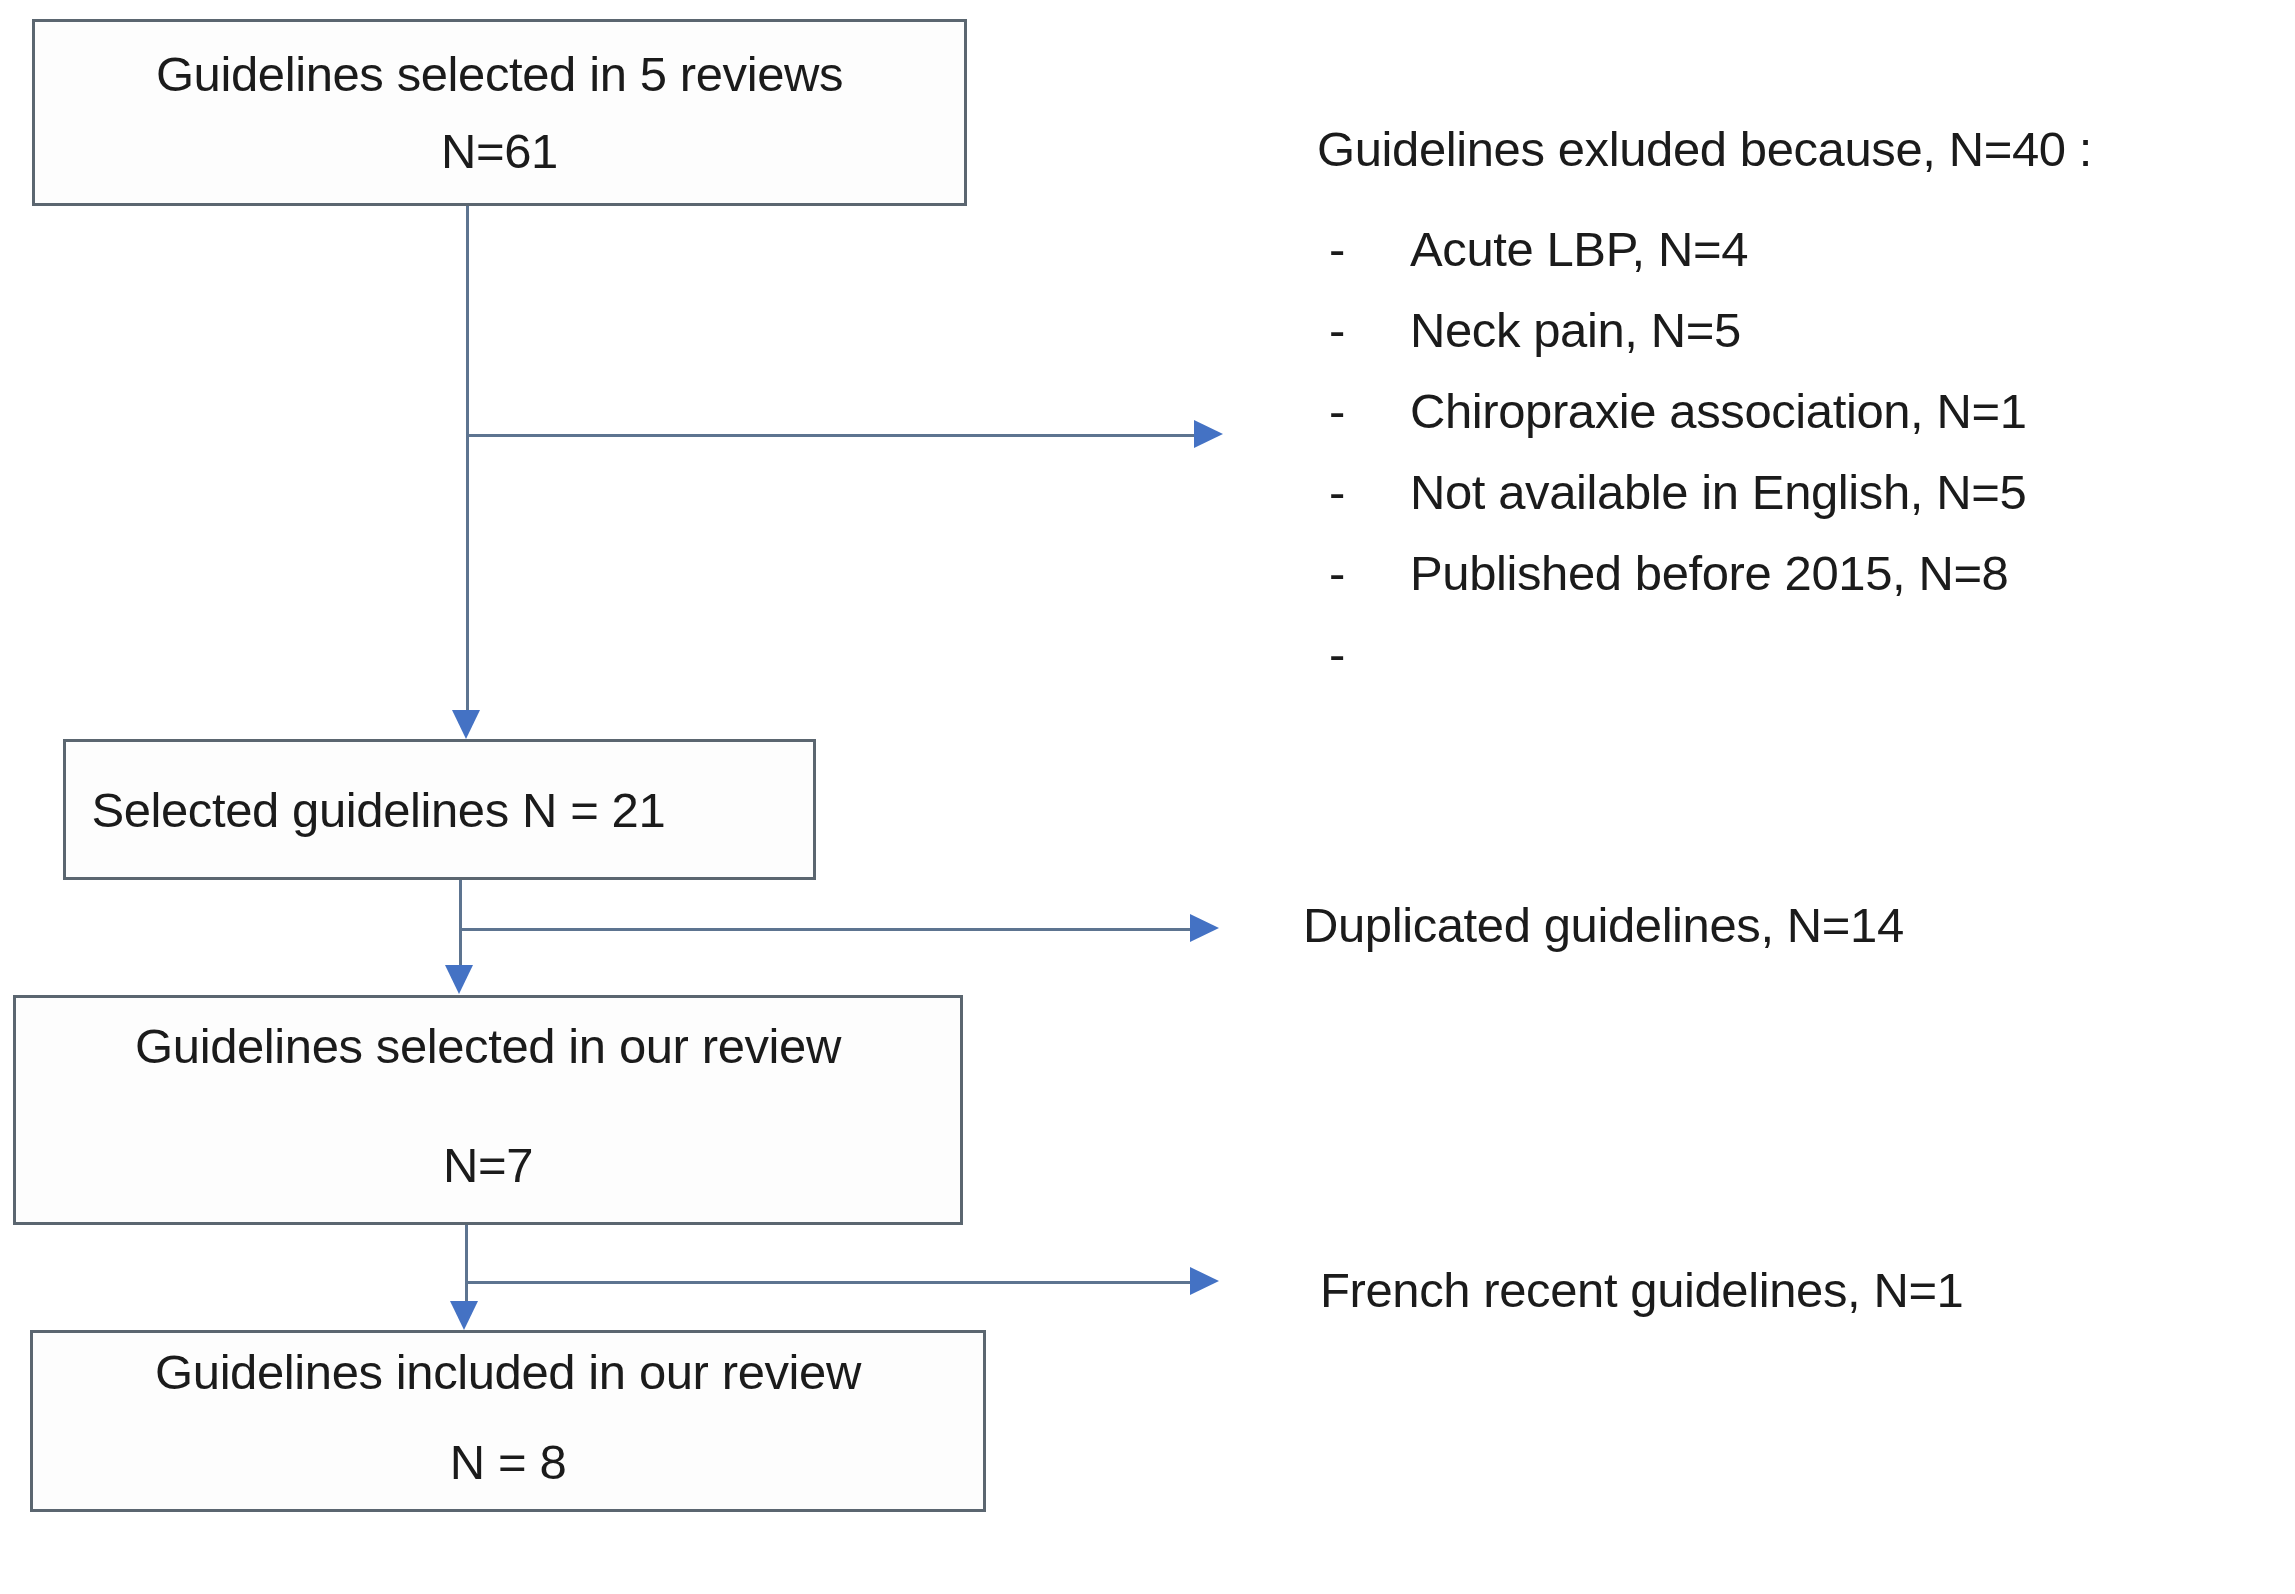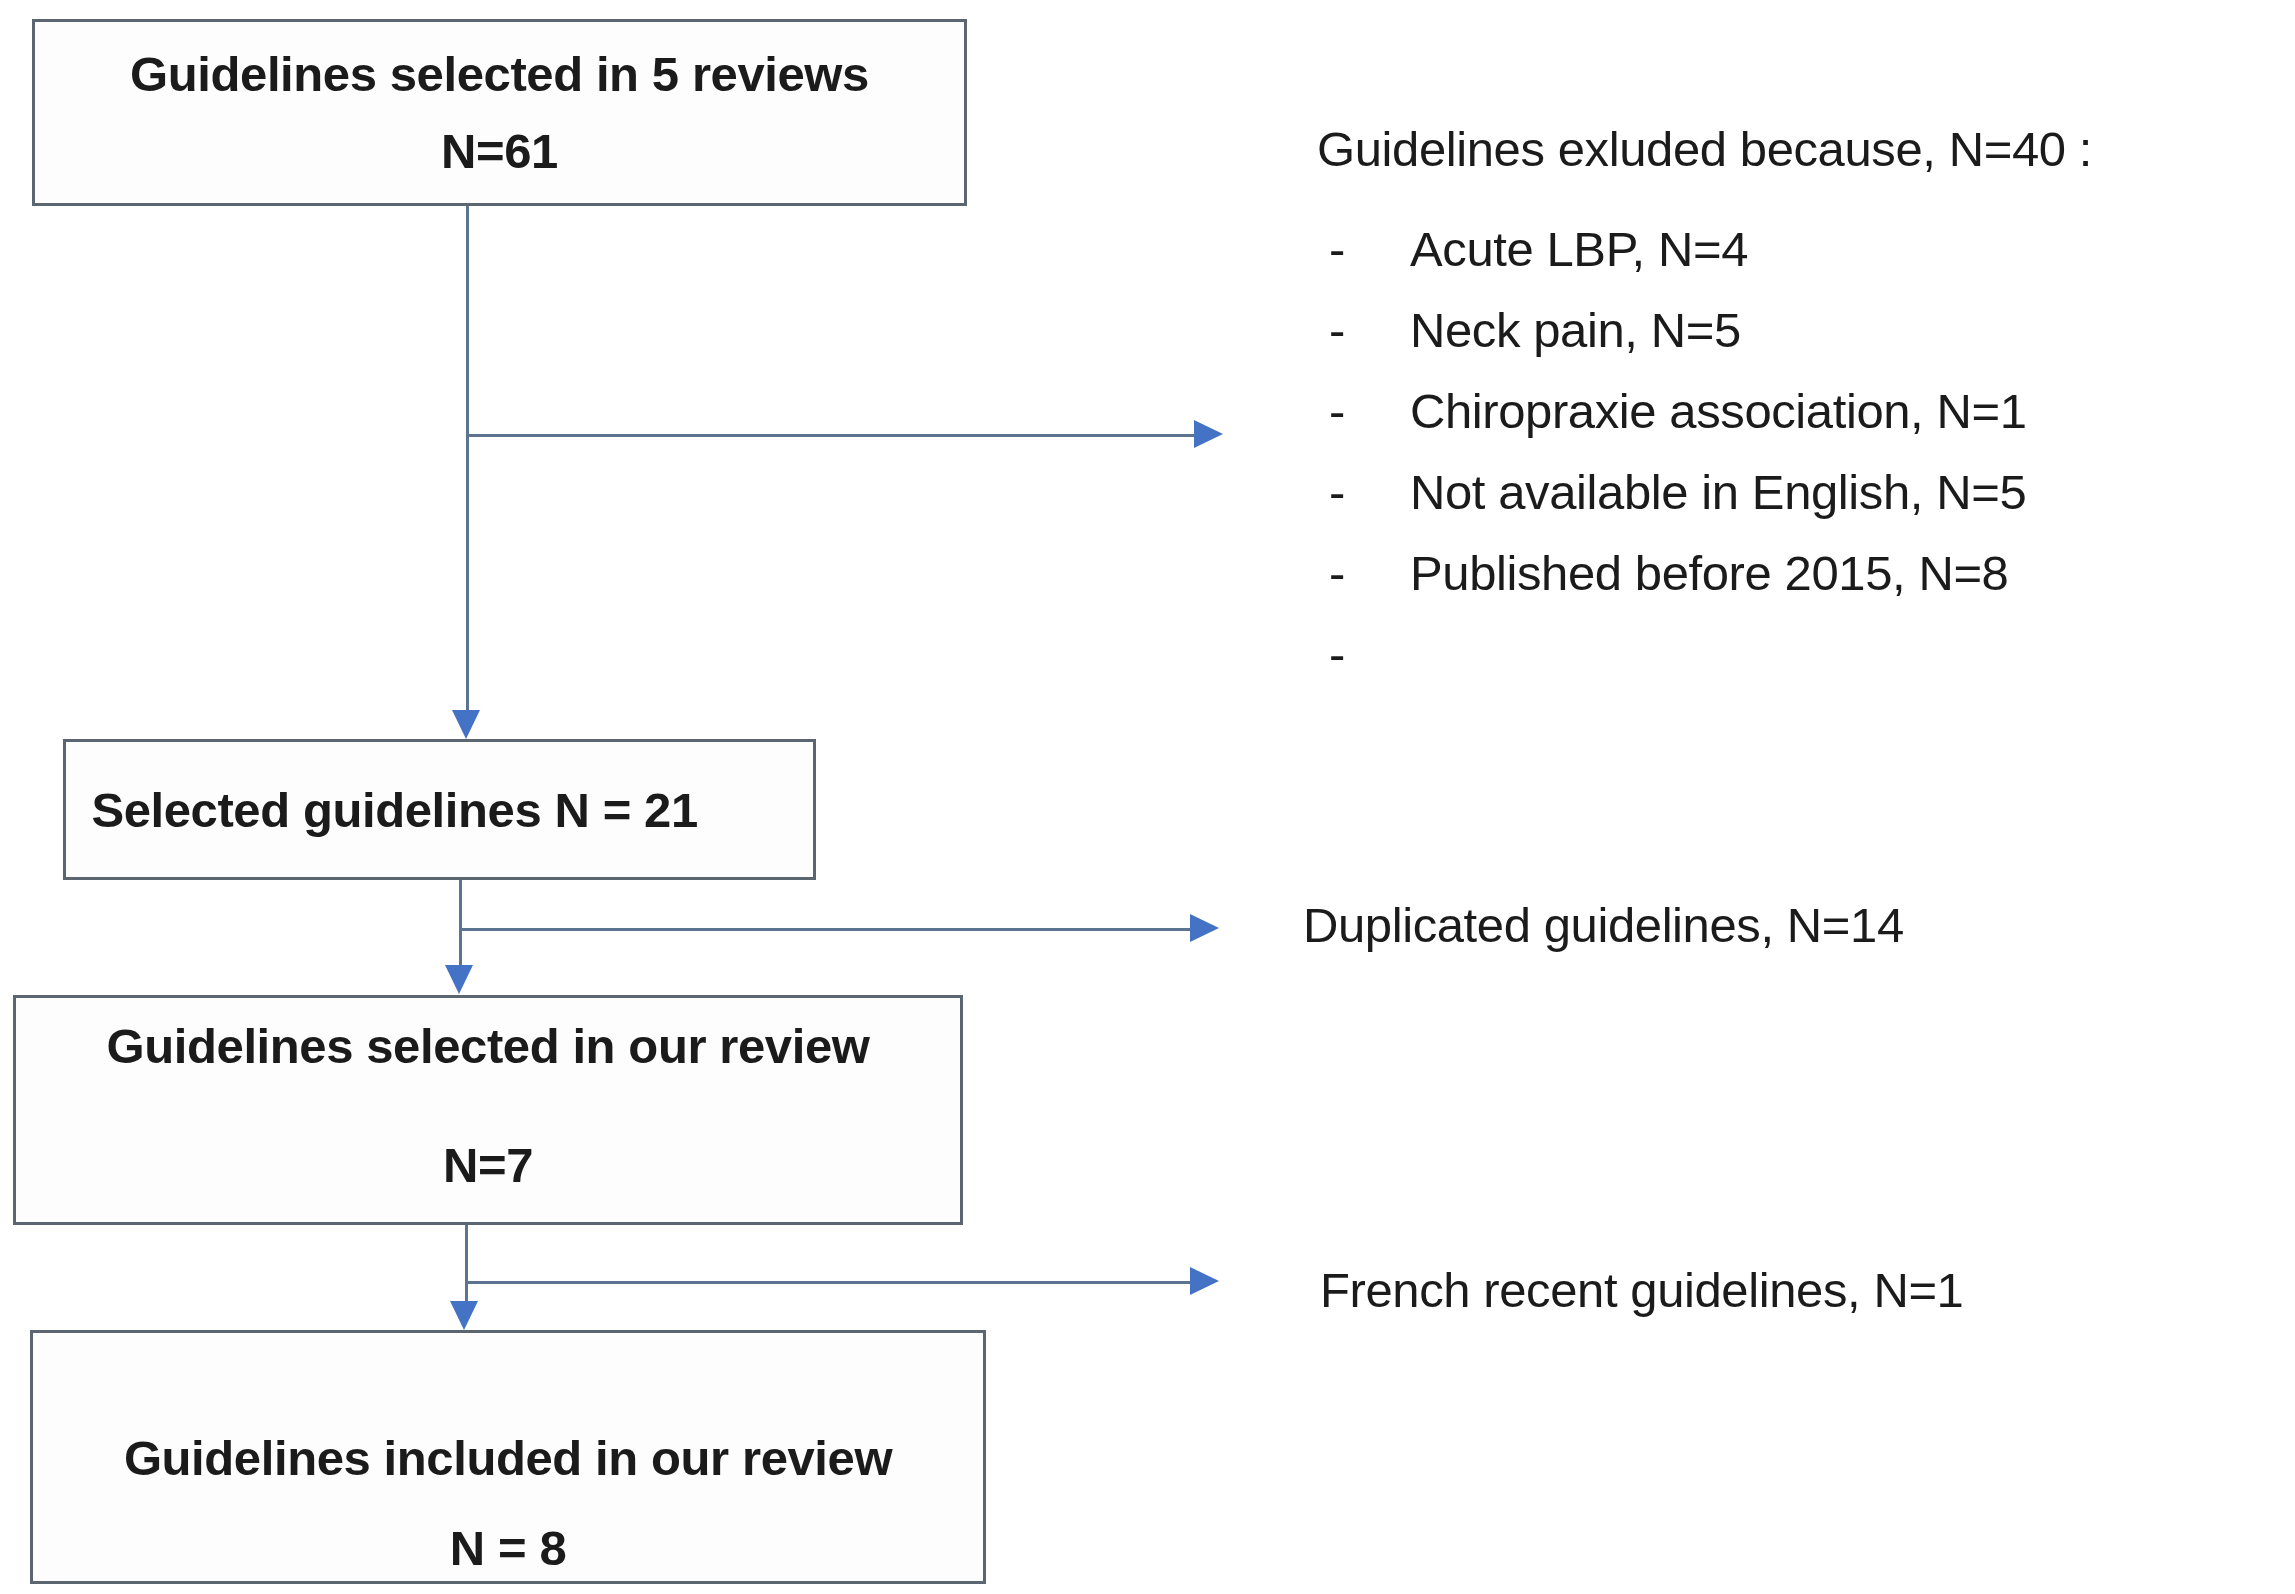--- a/index.html
+++ b/index.html
@@ -24,26 +24,25 @@
     position: absolute;
     box-sizing: border-box;
     border: 3.4px solid var(--box-border, #5b6670);
     background: #fdfdfd;
     display: flex;
     flex-direction: column;
     align-items: center;
   }
   .fc-box .line {
     white-space: nowrap;
-    font-weight: bold;
   }
   #box1 { left: 32px;  top: 18.6px;   width: 935px; height: 187px; justify-content: space-between; padding: 24px 8.5px 24px; }
   #box2 { left: 63px;  top: 739px;  width: 753px;  height: 141px; justify-content: center; align-items: flex-start; padding-left: 25.4px; }
   #box3 { left: 13px;  top: 995px; width: 950px; height: 230px; justify-content: space-between; padding: 20.3px 8.5px 29px; align-items: center; }
-  #box4 { left: 30px;  top: 1330px; width: 956px; height: 254px; justify-content: flex-end; padding-bottom: 5px; }
+  #box4 { left: 30px;  top: 1330px; width: 956px; height: 182px; justify-content: flex-end; padding-bottom: 19px; }
   #box4 .line + .line { margin-top: 34px; }
 
   
   .vline, .hline {
     position: absolute;
     background: var(--connector, #5d7490);
   }
   .vline { width: 2.5px; }
   .hline { height: 2.5px; }
 

